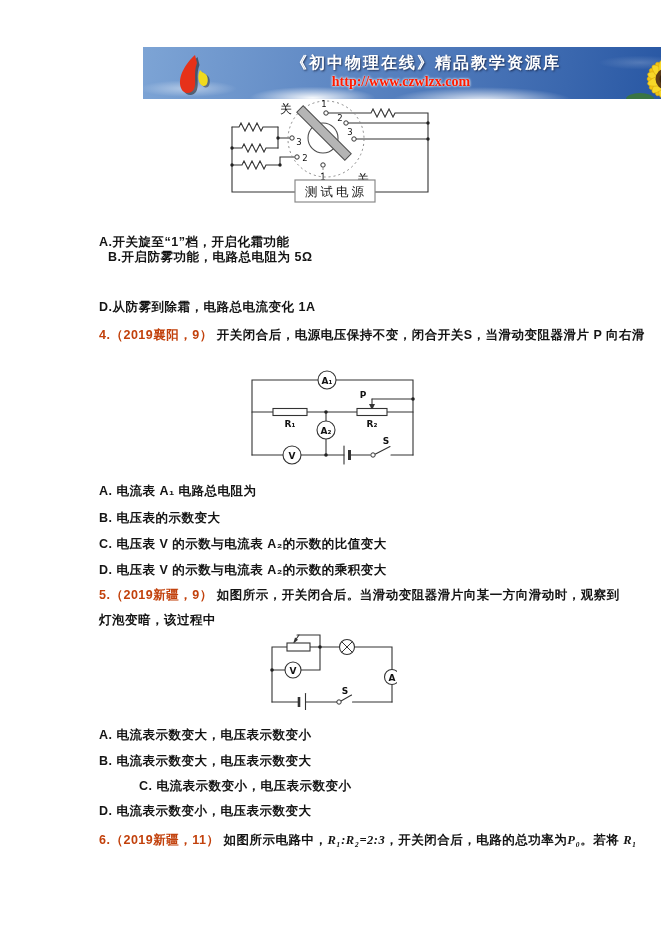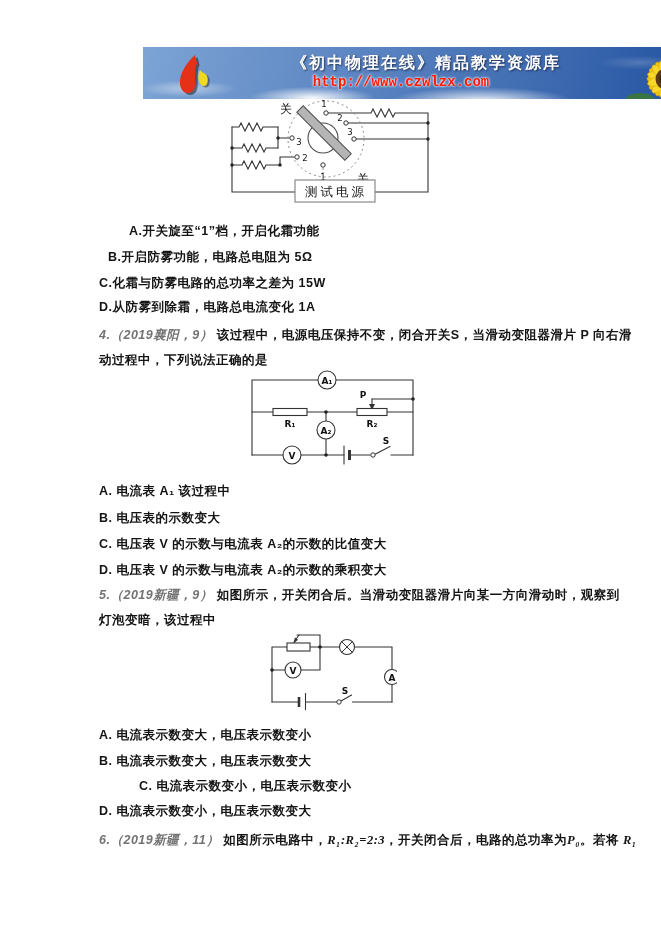--- a/index.html
+++ b/index.html
@@ -10,28 +10,28 @@
     background-image:
       radial-gradient(ellipse 90px 16px at 30% 98%, rgba(255,255,255,.95), rgba(255,255,255,0) 70%),
       radial-gradient(ellipse 130px 20px at 60% 104%, rgba(255,255,255,.9), rgba(255,255,255,0) 70%),
       radial-gradient(ellipse 70px 12px at 8% 80%, rgba(255,255,255,.45), rgba(255,255,255,0) 70%),
       radial-gradient(ellipse 60px 10px at 88% 30%, rgba(255,255,255,.18), rgba(255,255,255,0) 70%),
       linear-gradient(100deg,#7da4d5 0%,#557fbe 45%,#3a67ae 75%,#20509f 100%); margin-left: 44px;}
   .banner-title{position:absolute;left:118px;top:6px;width:330px;text-align:center;
     color:#ffffff;font-size:16px;font-weight:bold;letter-spacing:2px;white-space:nowrap;
     text-shadow:1px 1px 2px rgba(20,30,60,.8);}
   .banner-url{position:absolute;left:118px;top:27px;width:280px;text-align:center;
-    font-family:Liberation Mono, monospace;font-size:14px;font-weight:bold;color:#ff1a00;
+    font-family:Liberation Serif, serif;font-size:14px;font-weight:bold;color:#ff1a00;
     white-space:nowrap;text-shadow:0 0 3px #ffffff,0 0 2px #ffffff;}
   .logo{position:absolute;left:26px;top:3px;}
   .sunflower{position:absolute;right:0px;bottom:-6px;}
   
   .tline{position:absolute;left:99px;font-size:12.5px;font-weight:700;color:#141414;
     letter-spacing:.5px;white-space:nowrap;line-height:16px;}
-  .blue{color:#737373;font-style:italic;}
+  .blue{color:#c2410c;}
   .math{font-family:"Liberation Serif",serif;font-style:italic;}
   
   .circ{position:absolute;}
   .circ text{font-family:"DejaVu Sans",sans-serif;fill:#111;}
   .lbl-num{font-size:8.5px;fill:#7a7a7a;}
   .lbl-comp{font-size:9px;font-weight:bold;}
   .lbl-kai{font-size:12px;fill:#2a2a2a;}
   .src-text{font-size:12.5px;fill:#8f8f8f;letter-spacing:3px;font-family:"Liberation Serif",serif;}
 </style>
 </head>
@@ -112,30 +112,28 @@
     <text class="lbl-num" x="101" y="82" text-anchor="middle">1</text>
     <text class="lbl-num" x="102" y="9" text-anchor="middle">1</text>
     <text class="lbl-num" x="118" y="23" text-anchor="middle">2</text>
     <text class="lbl-num" x="128" y="37" text-anchor="middle">3</text>
     <text class="lbl-kai" x="64" y="15" text-anchor="middle">关</text>
     <text class="lbl-kai" x="141" y="85" text-anchor="middle">关</text>
     <rect x="73" y="82" width="80" height="22" fill="#fff" stroke="#8a8a8a" stroke-width="1.2"></rect>
     <text class="src-text" x="114" y="98" text-anchor="middle">测试电源</text>
   </svg>
 
-  <div class="tline" style="top:223px;margin-left:30px;">A.开关旋至“1”档，开启化霜功能</div>
+  <div class="tline" style="top:234px;">A.开关旋至“1”档，开启化霜功能</div>
   <div class="tline" style="top:249px;padding-left:9px;">B.开启防雾功能，电路总电阻为 5Ω</div>
-  <div class="tline" style="top:275px;">C.化霜与防雾电路的总功率之差为 15W</div>
   <div class="tline" style="top:299px;">D.从防雾到除霜，电路总电流变化 1A</div>
 
   <div class="tline" style="top:327px;">
     <span class="blue">4.（2019襄阳，9）</span>
-    <span>该过程中，电源电压保持不变，闭合开关S，当滑动变阻器滑片 P 向右滑</span>
-  </div>
-  <div class="tline" style="top:352px;">动过程中，下列说法正确的是</div>
+    <span>开关闭合后，电源电压保持不变，闭合开关S，当滑动变阻器滑片 P 向右滑</span>
+  </div>
 
   <svg id="c2" class="circ" style="left:250px;top:370px;" width="170" height="96" viewBox="0 0 170 96">
     <g stroke="#333" stroke-width="1.1" fill="none" stroke-linecap="round">
       <path d="M2,85 V10 H68"></path>
       <path d="M86,10 H163 V85"></path>
       <path d="M2,42 H23"></path>
         <path d="M57,42 H107"></path>
         <path d="M137,42 H163"></path>
       <path d="M122,29 H163"></path>
       <path d="M122,29 V35"></path>
@@ -163,21 +161,21 @@
     <circle cx="123" cy="85" r="2.2" fill="#fff" stroke="#333" stroke-width="1"></circle>
     <text class="lbl-comp" x="77" y="13.5" text-anchor="middle" font-size="8.5">A₁</text>
     <text class="lbl-comp" x="76" y="63.5" text-anchor="middle" font-size="8.5">A₂</text>
     <text class="lbl-comp" x="42" y="88.5" text-anchor="middle" font-size="8.5">V</text>
     <text class="lbl-comp" x="40" y="57" text-anchor="middle">R₁</text>
     <text class="lbl-comp" x="122" y="57" text-anchor="middle">R₂</text>
     <text class="lbl-comp" x="113" y="28" text-anchor="middle">P</text>
     <text class="lbl-comp" x="136" y="74" text-anchor="middle">S</text>
   </svg>
 
-  <div class="tline" style="top:483px;">A. 电流表 A₁ 该过程中</div>
+  <div class="tline" style="top:483px;">A. 电流表 A₁ 电路总电阻为</div>
   <div class="tline" style="top:510px;">B. 电压表的示数变大</div>
   <div class="tline" style="top:562px;">D. 电压表 V 的示数与电流表 A₂的示数的乘积变大</div>
   <div class="tline" style="top:536px;">C. 电压表 V 的示数与电流表 A₂的示数的比值变大</div>
 
   <div class="tline" style="top:587px;text-align:right;">
     <span class="blue">5.（2019新疆，9）</span>
     <span>如图所示，开关闭合后。当滑动变阻器滑片向某一方向滑动时，观察到</span>
   </div>
   <div class="tline" style="top:612px;">灯泡变暗，该过程中</div>
 

